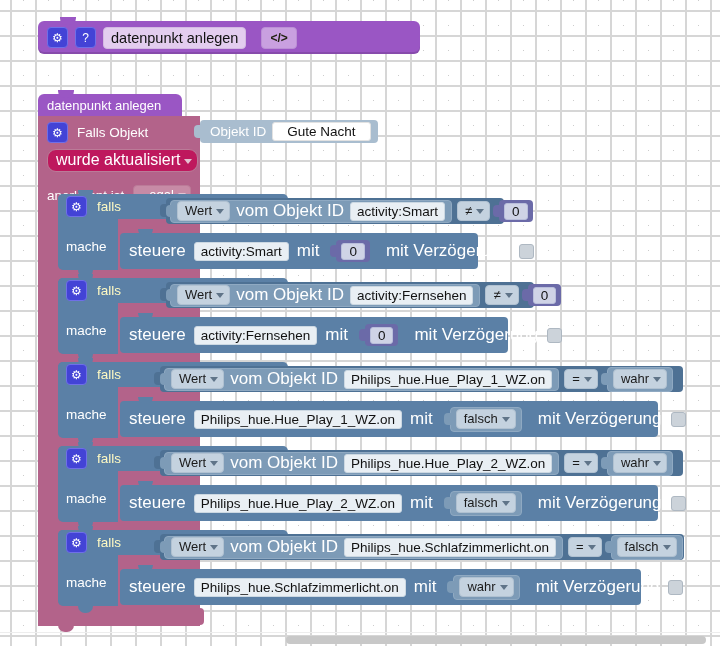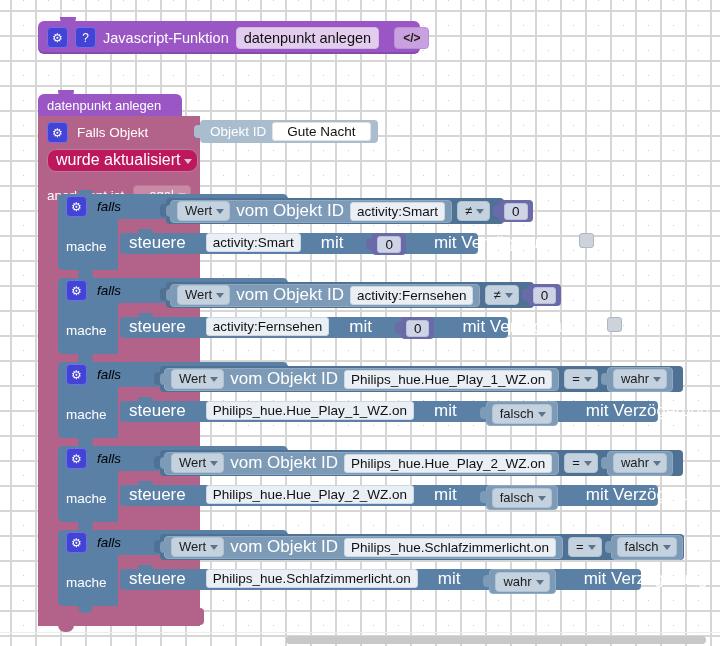--- a/index.html
+++ b/index.html
@@ -147,21 +147,21 @@
   .objid-val{
     background:#ffffff;color:#111;font-size:13.5px;
     border-radius:3px;padding:1px 14px;white-space:nowrap;
     border:1px solid #e2e2e2;
   }
   .if-head{
     position:absolute;left:0;top:0;height:25px;
     display:flex;align-items:center;gap:10px;padding-left:8px;
     background:#5b80a6;border-radius:5px 5px 0 0;
   }
-  .if-word{color:#000000;font-size:13.5px;font-style:italic;}
+  .if-word{color:#fef9c3;font-size:13.5px;}
   .mache{
     position:absolute;left:8px;top:30px;color:#fff;font-size:13.5px;
   }
   
   .if-spine{
     position:absolute;left:0;top:0;width:60px;background:#5b80a6;
     border-radius:5px 0 0 5px;
   }
   .if-spine:before{ 
     content:"";position:absolute;left:20px;top:-4px;width:15px;height:8px;
@@ -235,22 +235,22 @@
     border-radius:4px;display:flex;align-items:center;padding:0 5px;
     border:1px solid #8fa9c2;
   }
   .boolplug:before{
     content:"";position:absolute;left:-7px;top:5px;width:7px;height:12px;
     background:#7d9bb7;border-radius:4px 0 0 4px;
   }
 
   
   .stmt{
-    position:absolute;height:21px;background:#5b80a6;border-radius:4px;
-    display:flex;align-items:flex-start;gap:20px;padding:0 9px;
+    position:absolute;height:36px;background:#5b80a6;border-radius:4px;
+    display:flex;align-items:center;gap:8px;padding:0 9px;
   }
   .stmt:before{
     content:"";position:absolute;left:18px;top:-4px;width:15px;height:7px;
     background:#5b80a6;border-radius:0 0 7px 7px;
   }
   .cbox{
     width:13px;height:13px;border-radius:3px;background:#ccd3da;
     border:1px solid #aeb8c2;flex:none;margin-left:1px;
   }
 
@@ -265,21 +265,20 @@
 </style>
 </head>
 <body>
 
 <div id="workspace">
   <div id="dots"></div>
 
   <div class="blk" id="fn-block">
     <span class="sq-icon">⚙</span>
     <span class="sq-icon">?</span>
-    <span class="fn-label">Javascript-Funktion</span>
     <span class="fn-name">datenpunkt anlegen</span>
     <span class="code-badge">&lt;/&gt;</span>
   </div>
 
   <div class="blk" id="hat">
     <span class="hat-label">datenpunkt anlegen</span>
   </div>
 
   <div class="blk" id="rose-body"></div>
   <div class="blk" id="rose-foot"></div>

